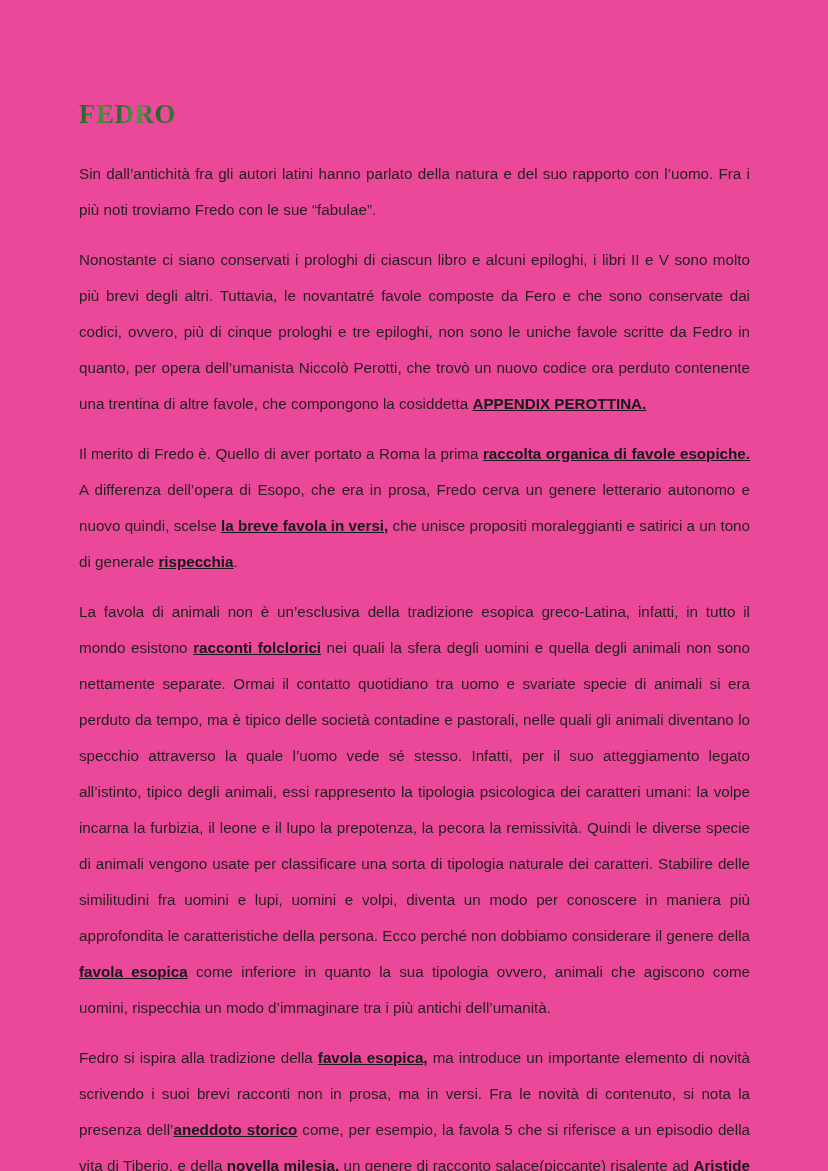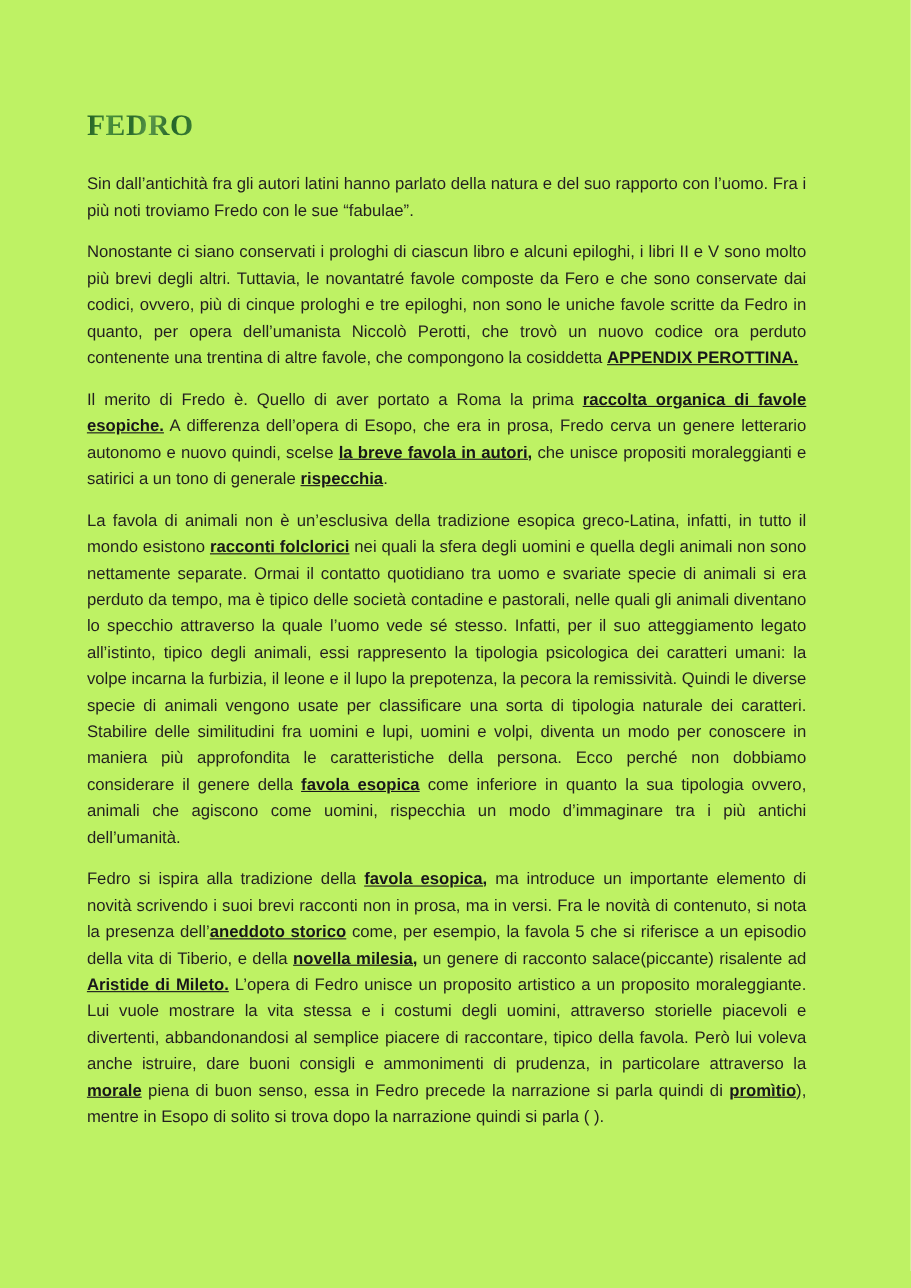--- a/index.html
+++ b/index.html
@@ -11,21 +11,21 @@
     height: 1171px;
     background: #ffffff;
     font-family: "Liberation Sans", sans-serif;
     -webkit-font-smoothing: antialiased;
   }
 
   .page {
     position: relative;
     width: 828px;
     height: 1171px;
-    background: #bef264;
+    background: #ec4899;
     box-sizing: border-box;
   }
 
   .content {
     position: absolute;
     left: 79px;
     top: 100px;
     width: 672px;
   }
 
@@ -38,23 +38,23 @@
     margin: 0 0 26px 0;
     color: #2f6b2e;
     background: linear-gradient(100deg, #1f5c22 0%, #4a8f3c 22%, #2a6b2c 42%, #5d9a4a 58%, #24642a 78%, #3d7f35 100%);
     -webkit-background-clip: text;
     background-clip: text;
     -webkit-text-fill-color: transparent;
     display: inline-block;
   }
 
   p.para {
-    margin: 0 18px 14px 0;
+    margin: 0 1px 14px 0;
     font-size: 15.2px;
-    line-height: 24px;
+    line-height: 36px;
     color: #231f20;
     text-align: justify;
     text-justify: inter-word;
     -moz-hyphens: none;
     hyphens: none;
   }
 
   p.para:last-child {
     margin-bottom: 0;
   }
@@ -71,20 +71,20 @@
 <div class="page">
   <div class="content">
 
     <h1 class="doc-title">FEDRO</h1>
 
     <p class="para">Sin dall’antichità fra gli autori latini hanno parlato della natura e del suo rapporto con l’uomo. Fra i più noti troviamo Fredo con le sue “fabulae”.</p>
 
 
     <p class="para">Nonostante ci siano conservati i prologhi di ciascun libro e alcuni epiloghi, i libri II e V sono molto più brevi degli altri. Tuttavia, le novantatré favole composte da Fero e che sono conservate dai codici, ovvero, più di cinque prologhi e tre epiloghi, non sono le uniche favole scritte da Fedro in quanto, per opera dell’umanista Niccolò Perotti, che trovò un nuovo codice ora perduto contenente una trentina di altre favole, che compongono la cosiddetta <b>APPENDIX PEROTTINA.</b></p>
 
-    <p class="para">Il merito di Fredo è. Quello di aver portato a Roma la prima <b>raccolta organica di favole esopiche.</b> A differenza dell’opera di Esopo, che era in prosa, Fredo cerva un genere letterario autonomo e nuovo quindi, scelse <b>la breve favola in autori,</b> che unisce propositi moraleggianti e satirici a un tono di generale <b>rispecchia</b>.</p>
+    <p class="para">Il merito di Fredo è. Quello di aver portato a Roma la prima <b>raccolta organica di favole esopiche.</b> A differenza dell’opera di Esopo, che era in prosa, Fredo cerva un genere letterario autonomo e nuovo quindi, scelse <b>la breve favola in versi,</b> che unisce propositi moraleggianti e satirici a un tono di generale <b>rispecchia</b>.</p>
 
     <p class="para">La favola di animali non è un’esclusiva della tradizione esopica greco-Latina, infatti, in tutto il mondo esistono <b>racconti folclorici</b> nei quali la sfera degli uomini e quella degli animali non sono nettamente separate. Ormai il contatto quotidiano tra uomo e svariate specie di animali si era perduto da tempo, ma è tipico delle società contadine e pastorali, nelle quali gli animali diventano lo specchio attraverso la quale l’uomo vede sé stesso. Infatti, per il suo atteggiamento legato all’istinto, tipico degli animali, essi rappresento la tipologia psicologica dei caratteri umani: la volpe incarna la furbizia, il leone e il lupo la prepotenza, la pecora la remissività. Quindi le diverse specie di animali vengono usate per classificare una sorta di tipologia naturale dei caratteri. Stabilire delle similitudini fra uomini e lupi, uomini e volpi, diventa un modo per conoscere in maniera più approfondita le caratteristiche della persona. Ecco perché non dobbiamo considerare il genere della <b>favola esopica</b> come inferiore in quanto la sua tipologia ovvero, animali che agiscono come uomini, rispecchia un modo d’immaginare tra i più antichi dell’umanità.</p>
 
     <p class="para">Fedro si ispira alla tradizione della <b>favola esopica,</b> ma introduce un importante elemento di novità scrivendo i suoi brevi racconti non in prosa, ma in versi. Fra le novità di contenuto, si nota la presenza dell’<b>aneddoto storico</b> come, per esempio, la favola 5 che si riferisce a un episodio della vita di Tiberio, e della <b>novella milesia,</b> un genere di racconto salace(piccante) risalente ad <b>Aristide di Mileto.</b> L’opera di Fedro unisce un proposito artistico a un proposito moraleggiante. Lui vuole mostrare la vita stessa e i costumi degli uomini, attraverso storielle piacevoli e divertenti, abbandonandosi al semplice piacere di raccontare, tipico della favola. Però lui voleva anche istruire, dare buoni consigli e ammonimenti di prudenza, in particolare attraverso la <b>morale</b> piena di buon senso, essa in Fedro precede la narrazione si parla quindi di <b>promìtio</b>), mentre in Esopo di solito si trova dopo la narrazione quindi si parla ( ).</p>
 
   </div>
 </div>
 
 </body></html>

